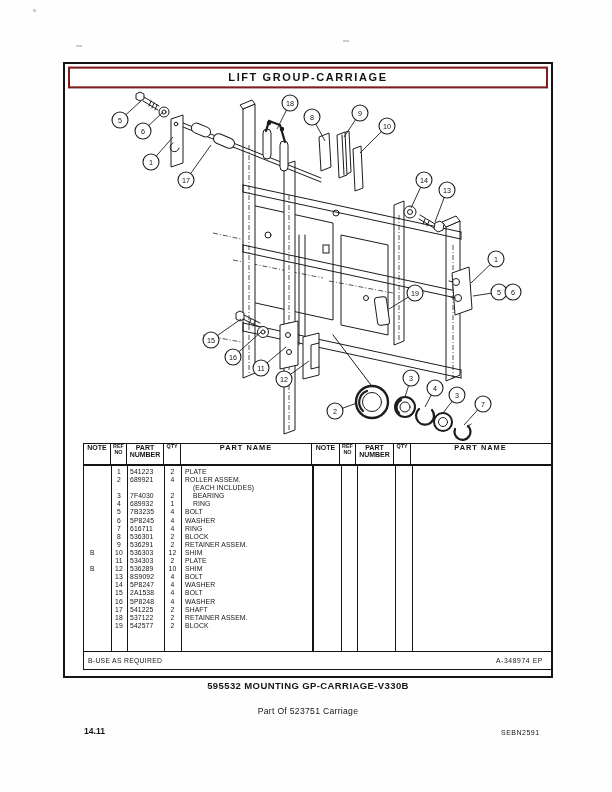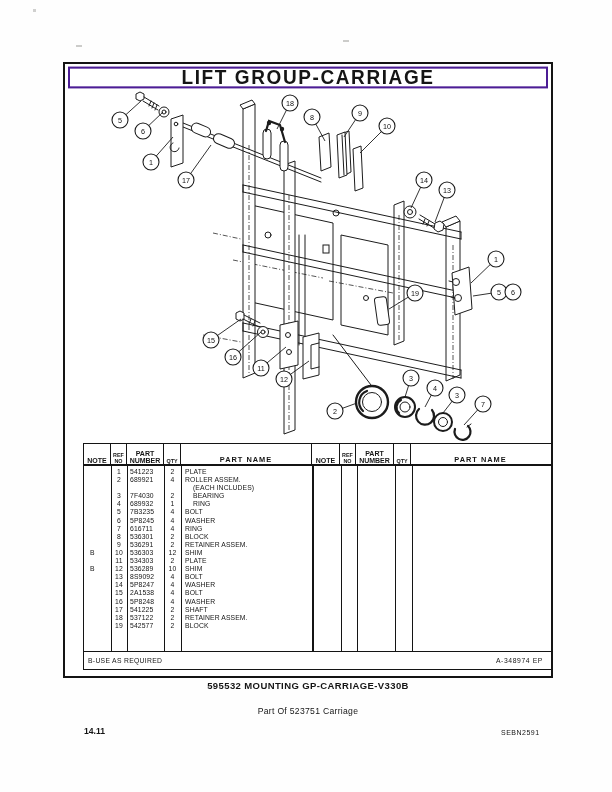--- a/index.html
+++ b/index.html
@@ -4,41 +4,41 @@
 <style>
   html,body{margin:0;padding:0;}
   body{width:612px;height:792px;background:#ffffff;position:relative;overflow:hidden;
        font-family:"Liberation Sans",sans-serif;color:#151515;}
   .page{position:absolute;left:0;top:0;width:612px;height:792px;background:#fefefe;}
   .smudge{position:absolute;background:#9a9a96;}
   
   .frame{position:absolute;left:63px;top:62px;width:490px;height:616px;
          border:2.5px solid #141414;box-sizing:border-box;background:#fff;}
   .titlebox{position:absolute;left:3px;top:3px;right:3px;height:21px;
-            border:2px solid #4c1d95;box-sizing:border-box;text-align:center;
-            font-size:19px;font-weight:bold;letter-spacing:1.6px;line-height:17px;
+            border:2px solid #7f1d1d;box-sizing:border-box;text-align:center;
+            font-size:11px;font-weight:bold;letter-spacing:1.6px;line-height:17px;
             transform:scaleY(1.04);}
   
   .diagram{position:absolute;left:83px;top:85px;width:470px;height:358px;}
   svg .ln{stroke:#1c1c1c;stroke-width:1;fill:none;stroke-linecap:round;}
   svg .lnw{stroke:#1c1c1c;stroke-width:1;fill:#ffffff;}
   svg .hid{stroke:#2a2a2a;stroke-width:0.8;fill:none;stroke-dasharray:5 2 1 2;}
   svg .thk{stroke:#1c1c1c;stroke-width:2.2;fill:none;stroke-linecap:round;}
   svg .blob{fill:#1c1c1c;stroke:none;}
   svg .callout-circle{fill:#ffffff;stroke:#1c1c1c;stroke-width:1.1;}
   svg .callout-text{fill:#111;font-family:"Liberation Sans",sans-serif;font-size:7.2px;
                     text-anchor:middle;}
   svg .leader{stroke:#1c1c1c;stroke-width:0.9;fill:none;}
   
   .parts-table{position:absolute;left:83px;top:443px;width:469px;height:227px;
                border:1.5px solid #141414;box-sizing:border-box;display:flex;
                flex-direction:column;background:#fff;}
   .pt-header{display:flex;height:20px;border-bottom:2px solid #141414;flex:none;
              align-items:stretch;font-weight:bold;}
-  .hc{display:flex;flex-direction:column;align-items:center;justify-content:flex-end;
+  .hc{display:flex;flex-direction:column;align-items:center;justify-content:flex-start;
       box-sizing:border-box;border-right:1px solid #141414;line-height:1.02;flex:none;}
   .hc.last{border-right:none;}
   .hc.divider{border-right:1.5px solid #141414;}
   .f7{font-size:7px;}  .f5{font-size:5.4px;}  .fname{font-size:7.4px;letter-spacing:1px;}
   .pt-body{flex:1 1 auto;position:relative;overflow:hidden;}
   .vline{position:absolute;top:0;bottom:0;width:1px;background:#141414;}
   .vline.thick{width:1.5px;}
   .pt-rows{position:absolute;left:0;top:2px;right:0;}
   .prow{display:flex;height:8.1px;line-height:8.2px;font-size:6.8px;letter-spacing:0.1px;}
   .cell{flex:none;box-sizing:border-box;white-space:nowrap;overflow:visible;}

